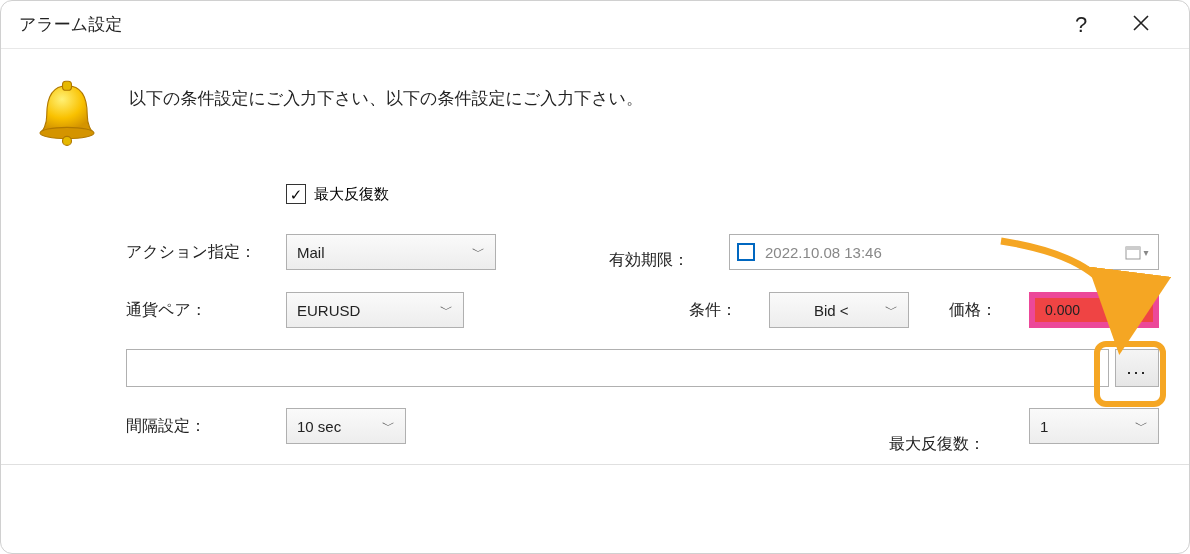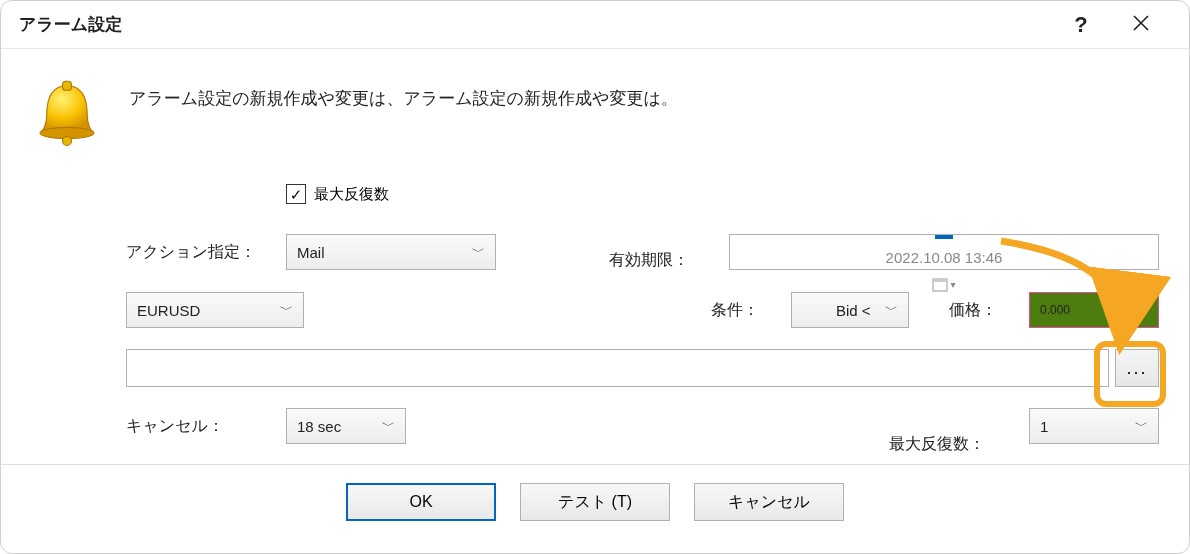--- a/index.html
+++ b/index.html
@@ -19,21 +19,20 @@
       background: #fff;
       position: relative;
       overflow: hidden;
     }
     .titlebar {
       height: 48px;
       display: flex;
       align-items: center;
       padding: 0 18px;
       border-bottom: 1px solid #e8e8e8;
-      font-weight: bold;
     }
     .titlebar-title { flex: 1; font-size: 17px; color: #222; }
     .titlebar-btn {
       width: 60px;
       text-align: center;
       font-size: 22px;
       color: #222;
       cursor: pointer;
     }
     .content {
@@ -98,58 +97,57 @@
       position: relative;
       justify-content: space-between;
     }
     .combo .chevron {
       margin-left: auto;
       font-size: 13px;
       color: #555;
     }
     .combo-action { width: 210px; cursor: pointer; }
     .combo-pair { width: 178px; cursor: pointer; }
-    .combo-cond { width: 118px; cursor: pointer; padding-left: 44px; }
+    .combo-cond { width: 140px; cursor: pointer; padding-left: 44px; }
     .combo-interval { width: 120px; cursor: pointer; }
     .combo-max { width: 130px; cursor: pointer; }
     .date-input {
       height: 36px;
       border: 1px solid #b0b0b0;
       background: #fff;
       display: flex;
       align-items: center;
       padding: 0 7px;
       gap: 10px;
       width: 430px;
       cursor: pointer;
-      flex-direction: column;
     }
     .date-checkbox {
       width: 18px;
       height: 18px;
       border: 2px solid #0067c0;
       background: #fff;
       cursor: pointer;
     }
     .date-text { color: #888; font-size: 15px; flex: 1; }
     .date-cal {
       width: 28px;
       display: flex;
       align-items: center;
       justify-content: center;
       gap: 2px;
       color: #888;
     }
     .price-input {
       height: 36px;
       width: 130px;
-      border: 1px solid #ec4899;
-      background: #4d7c0f;
+      border: 6px solid #ec4899;
+      background: #ef4444;
       padding: 0 10px;
-      font-size: 12px;
+      font-size: 14px;
       color: #222;
     }
     .source-input {
       height: 38px;
       flex: 1;
       border: 1px solid #b0b0b0;
       background: #fff;
       padding: 0 10px;
       font-size: 15px;
     }
@@ -225,21 +223,21 @@
               <stop offset="60%" stop-color="#f9c100"></stop>
               <stop offset="100%" stop-color="#d49400"></stop>
             </radialGradient>
           </defs>
           <path d="M32 6 C18 6 14 18 14 32 C14 42 10 46 10 46 L54 46 C54 46 50 42 50 32 C50 18 46 6 32 6 Z" fill="url(#bg)" stroke="#b07800" stroke-width="1"></path>
           <rect x="28" y="2" width="8" height="8" rx="3" fill="#e6b800" stroke="#b07800"></rect>
           <ellipse cx="32" cy="48" rx="24" ry="5" fill="#d49400" stroke="#b07800"></ellipse>
           <circle cx="32" cy="55" r="4" fill="#e6b800" stroke="#b07800"></circle>
         </svg>
       </div>
-      <div class="intro">アラーム設定の新規作成や変更は、アラーム設定の新規作成や変更は。</div>
+      <div class="intro">以下の条件設定にご入力下さい、以下の条件設定にご入力下さい。</div>
     </div>
 
     <div class="form-area">
 
       <div class="row">
         <div class="label"></div>
         <div class="checkbox-wrap">
           <div class="checkbox-box">
             <span class="check-mark">✓</span>
           </div>
@@ -262,20 +260,21 @@
             <svg width="16" height="16" viewBox="0 0 16 16">
                 <rect x="1" y="3" width="14" height="12" fill="none" stroke="#999"></rect>
                 <rect x="1" y="3" width="14" height="3" fill="#ccc"></rect>
               </svg>
             <span style="font-size:10px;color:#888;">▾</span>
           </div>
         </div>
       </div>
 
       <div class="row">
+        <div class="label">通貨ペア：</div>
         <div class="combo combo-pair">
           <span>EURUSD</span>
           <span class="chevron">﹀</span>
         </div>
         <div class="spacer-mid"></div>
         <div class="label" style="width:80px;">条件：</div>
         <div class="combo combo-cond">
           <span>Bid &lt;</span>
           <span class="chevron">﹀</span>
         </div>
@@ -285,49 +284,38 @@
       </div>
 
       <div class="row">
         <input class="source-input" value="" style="">
         <div class="browse-btn">
           <span>...</span>
         </div>
       </div>
 
       <div class="row">
-        <div class="label">キャンセル：</div>
+        <div class="label">間隔設定：</div>
         <div class="combo combo-interval">
-          <span>18 sec</span>
+          <span>10 sec</span>
           <span class="chevron">﹀</span>
         </div>
         <div class="spacer-mid"></div>
         <div class="label" style="width:140px;margin-top:36px;">最大反復数：</div>
         <div class="combo combo-max">
           <span>1</span>
           <span class="chevron">﹀</span>
         </div>
       </div>
 
     </div>
   </div>
 
   <div class="divider"></div>
 
-  <div class="button-bar">
-    <div class="btn btn-primary">
-      <span>OK</span>
-    </div>
-    <div class="btn">
-      <span>テスト (T)</span>
-    </div>
-    <div class="btn">
-      <span>キャンセル</span>
-    </div>
-  </div>
 
   <svg class="arrow-overlay" style="left:970px;top:230px;" width="200" height="160">
     <defs>
       <marker id="arrh" markerWidth="14" markerHeight="14" refX="10" refY="6" orient="auto">
         <path d="M0,0 L12,6 L0,12 Z" fill="#f5a623"></path>
       </marker>
     </defs>
     <path d="M30,10 Q160,30 150,110" stroke="#f5a623" stroke-width="7" fill="none" marker-end="url(#arrh)"></path>
   </svg>
 

